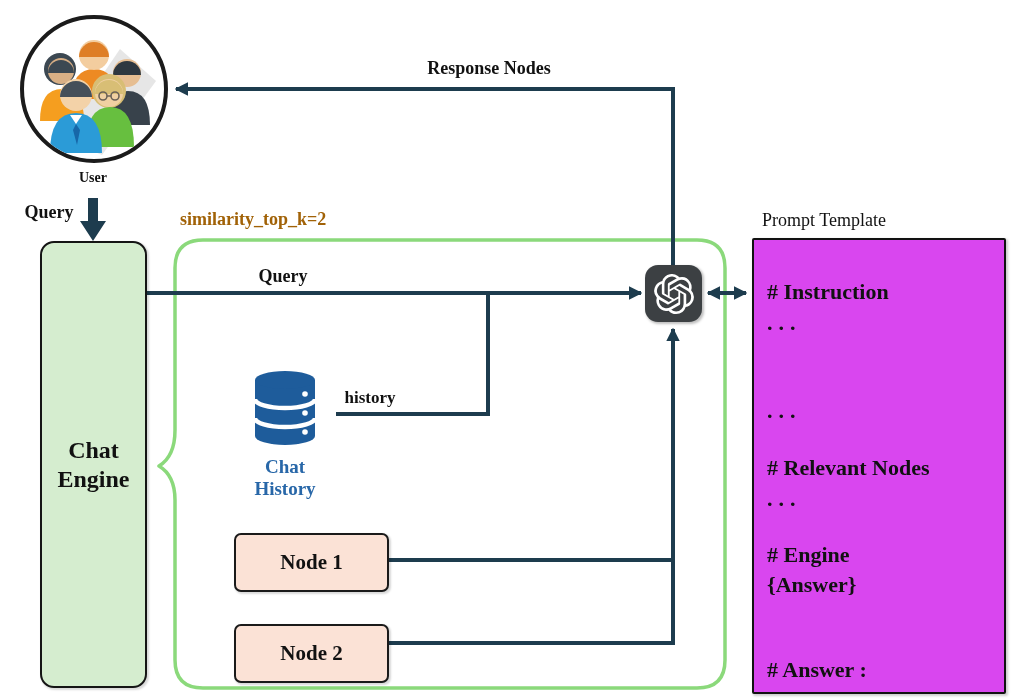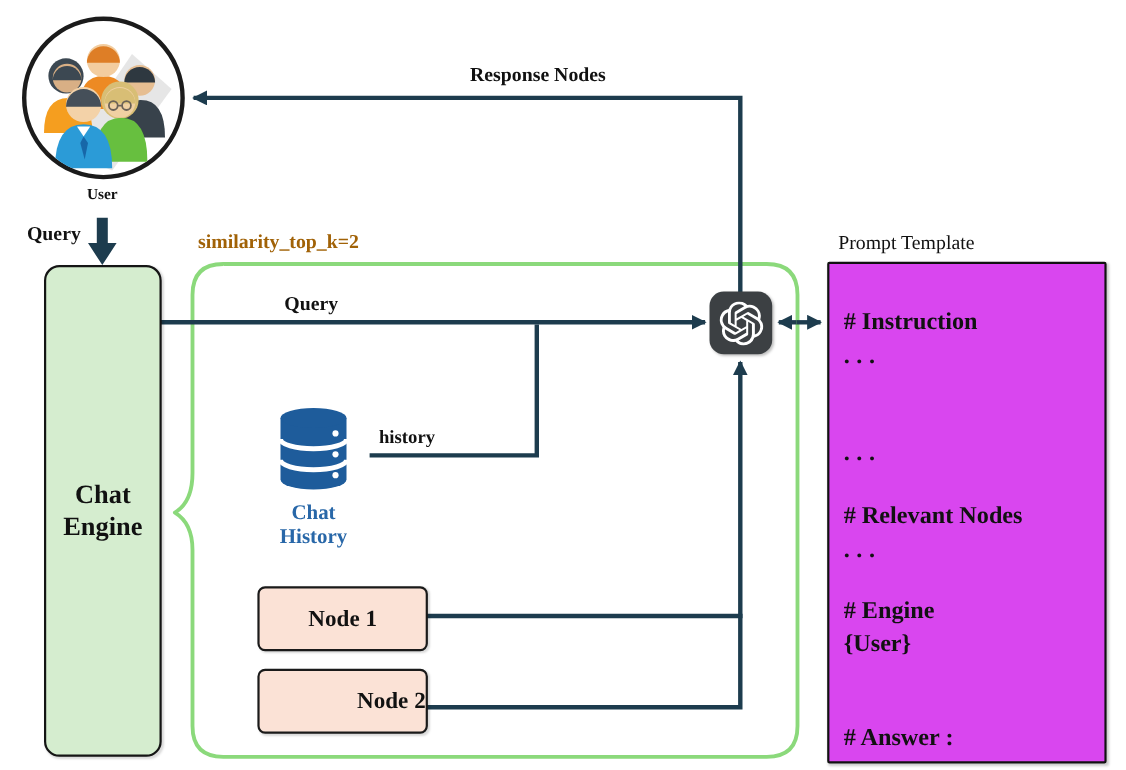--- a/index.html
+++ b/index.html
@@ -45,21 +45,21 @@
   #db-label{left:243px;top:456px;width:84px;color:#2867a8;font-size:19px;font-weight:bold;
             text-align:center;white-space:pre-line;line-height:1.15;z-index:2;}
 
   
   .node-box{
     left:210px;width:151px;height:55px;background:#fbe2d6;border:2.5px solid #1a1a1a;
     border-radius:7px;display:flex;align-items:center;justify-content:center;
     font-size:21px;font-weight:bold;z-index:2;box-shadow:1.5px 1.5px 2px rgba(0,0,0,.15);margin-left:24px;
   }
   #node-1{top:533px;}
-  #node-2{top:608px;justify-content:flex-end;}
+  #node-2{top:624px;}
 
   
   #llm-logo{
     left:645px;top:265px;width:57px;height:57px;background:#3c4043;border-radius:13px;
     display:flex;align-items:center;justify-content:center;z-index:2;
     box-shadow:1.5px 1.5px 2.5px rgba(0,0,0,.25);
   }
 
   
   #prompt-title{left:762px;top:210px;width:240px;font-size:18px;font-weight:normal;z-index:2;}
@@ -176,15 +176,15 @@
 </div>
 
 <div id="prompt-title" class="abs">Prompt Template</div>
 <div id="prompt-box" class="abs">
   <div class="pline pl0"># Instruction</div>
   <div class="pline pl1 ellip">...</div>
   <div class="pline pl3 ellip">...</div>
   <div class="pline pl4"># Relevant Nodes</div>
   <div class="pline pl5 ellip">...</div>
   <div class="pline pl6"># Engine</div>
-  <div class="pline pl7">{User}</div>
+  <div class="pline pl7">{Answer}</div>
   <div class="pline pl8"># Answer :</div>
 </div>
 
 </body></html>

